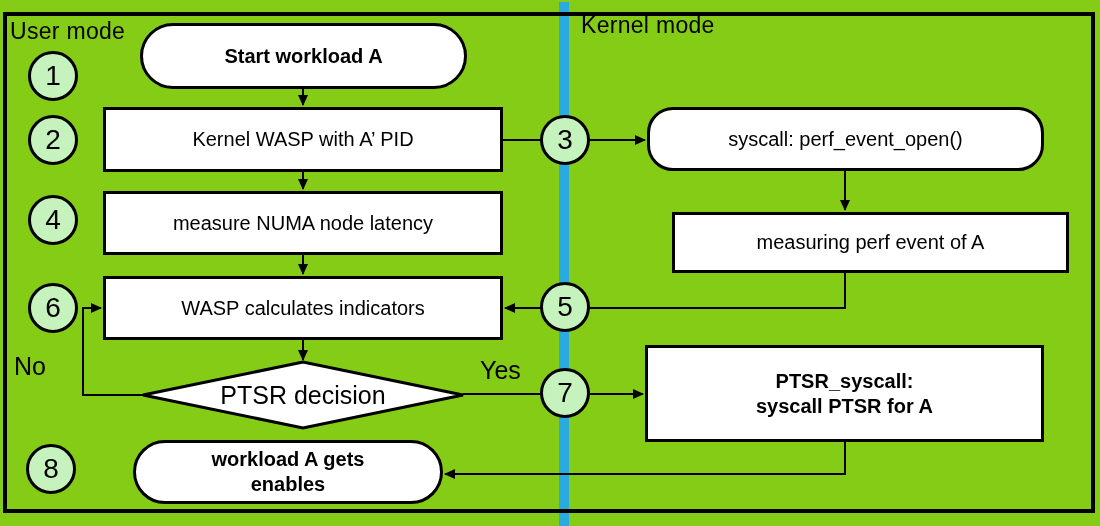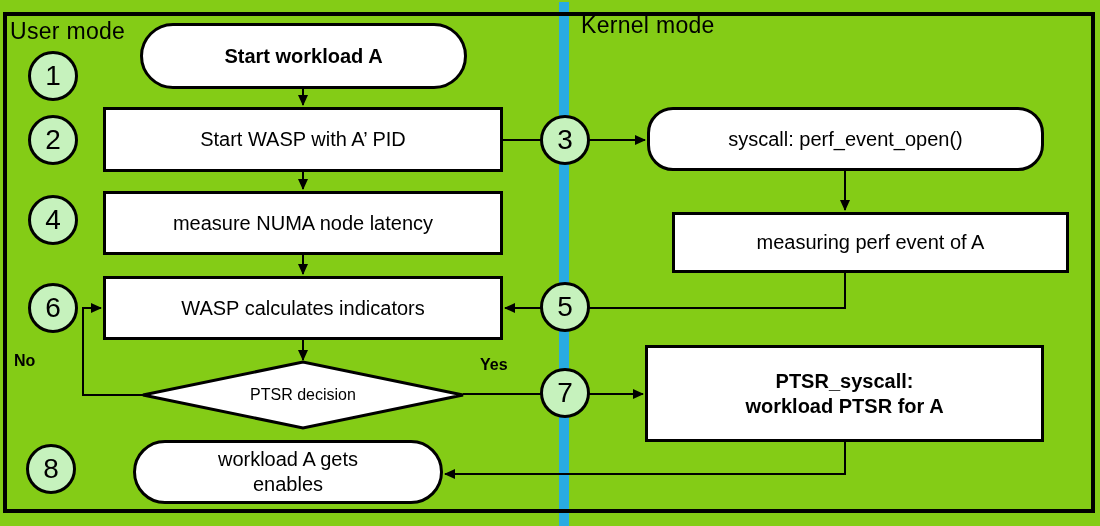--- a/index.html
+++ b/index.html
@@ -25,30 +25,30 @@
   .kernel-mode{left:581px;top:12px;}
 
   .node{position:absolute;display:flex;flex-direction:column;align-items:center;
         justify-content:center;background:#fff;border:3px solid var(--stroke);
         font-size:20px;text-align:center;line-height:1.25;z-index:5;}
   .stadium{border-radius:34px;}
   .n-start{left:140px;top:23px;width:327px;height:66px;font-weight:bold;}
   .n-wasp-start{left:103px;top:107px;width:400px;height:65px;}
   .n-numa{left:103px;top:191px;width:400px;height:64px;}
   .n-indicators{left:103px;top:276px;width:400px;height:64px;}
-  .n-speedup{left:133px;top:440px;width:310px;height:64px;border-radius:32px;}
+  .n-speedup{left:133px;top:440px;width:310px;height:64px;border-radius:32px;font-weight:bold;}
   .n-syscall{left:647px;top:107px;width:397px;height:64px;border-radius:26px;}
   .n-measuring{left:647px;top:212px;width:397px;height:61px;margin-left:25px;}
   .n-ptsr{left:645px;top:345px;width:399px;height:97px;font-weight:bold;}
 
   .diamond-label{position:absolute;left:143px;top:362px;width:320px;height:66px;
-        display:flex;align-items:center;justify-content:center;font-size:16px;
+        display:flex;align-items:center;justify-content:center;font-size:25px;
         z-index:5;background:transparent;}
 
-  .branch-label{position:absolute;font-size:16px;font-weight:bold;z-index:6;}
+  .branch-label{position:absolute;font-size:25px;font-weight:normal;z-index:6;}
   .no-label{left:14px;top:352px;}
   .yes-label{left:480px;top:356px;}
 
   .badge{position:absolute;width:50px;height:50px;border:3px solid var(--stroke);
          border-radius:50%;background:var(--badge-fill);display:flex;
          align-items:center;justify-content:center;font-size:28px;z-index:7;}
   .b1{left:28px;top:51px;}
   .b2{left:28px;top:115px;}
   .b4{left:28px;top:195px;}
   .b6{left:28px;top:283px;}
@@ -82,36 +82,36 @@
     <path d="M845 442 V474 H445" stroke="#000" stroke-width="2" fill="none" marker-end="url(#arr)"></path>
     <polygon points="143,395 303,362 463,395 303,428" fill="#fff" stroke="#000" stroke-width="3"></polygon>
   </svg>
 
   <div class="frame"></div>
 
   <div class="mode-label user-mode">User mode</div>
   <div class="mode-label kernel-mode">Kernel mode</div>
 
   <div class="node stadium n-start">Start workload A</div>
-  <div class="node n-wasp-start">Start WASP with A’ PID</div>
+  <div class="node n-wasp-start">Kernel WASP with A’ PID</div>
   <div class="node n-indicators">WASP calculates indicators</div>
   <div class="node n-numa">measure NUMA node latency</div>
 
   <div class="diamond-label">PTSR decision</div>
 
   <div class="node stadium n-speedup">
     <span>workload A gets</span>
     <span>enables</span>
   </div>
 
   <div class="node n-syscall">syscall: perf_event_open()</div>
   <div class="node n-measuring">measuring perf event of A</div>
   <div class="node n-ptsr">
     <span>PTSR_syscall:</span>
-    <span>workload PTSR for A</span>
+    <span>syscall PTSR for A</span>
   </div>
 
   <div class="branch-label no-label">No</div>
   <div class="branch-label yes-label">Yes</div>
 
   <div class="badge b1">1</div>
   <div class="badge b2">2</div>
   <div class="badge b3">3</div>
   <div class="badge b4">4</div>
   <div class="badge b5">5</div>

